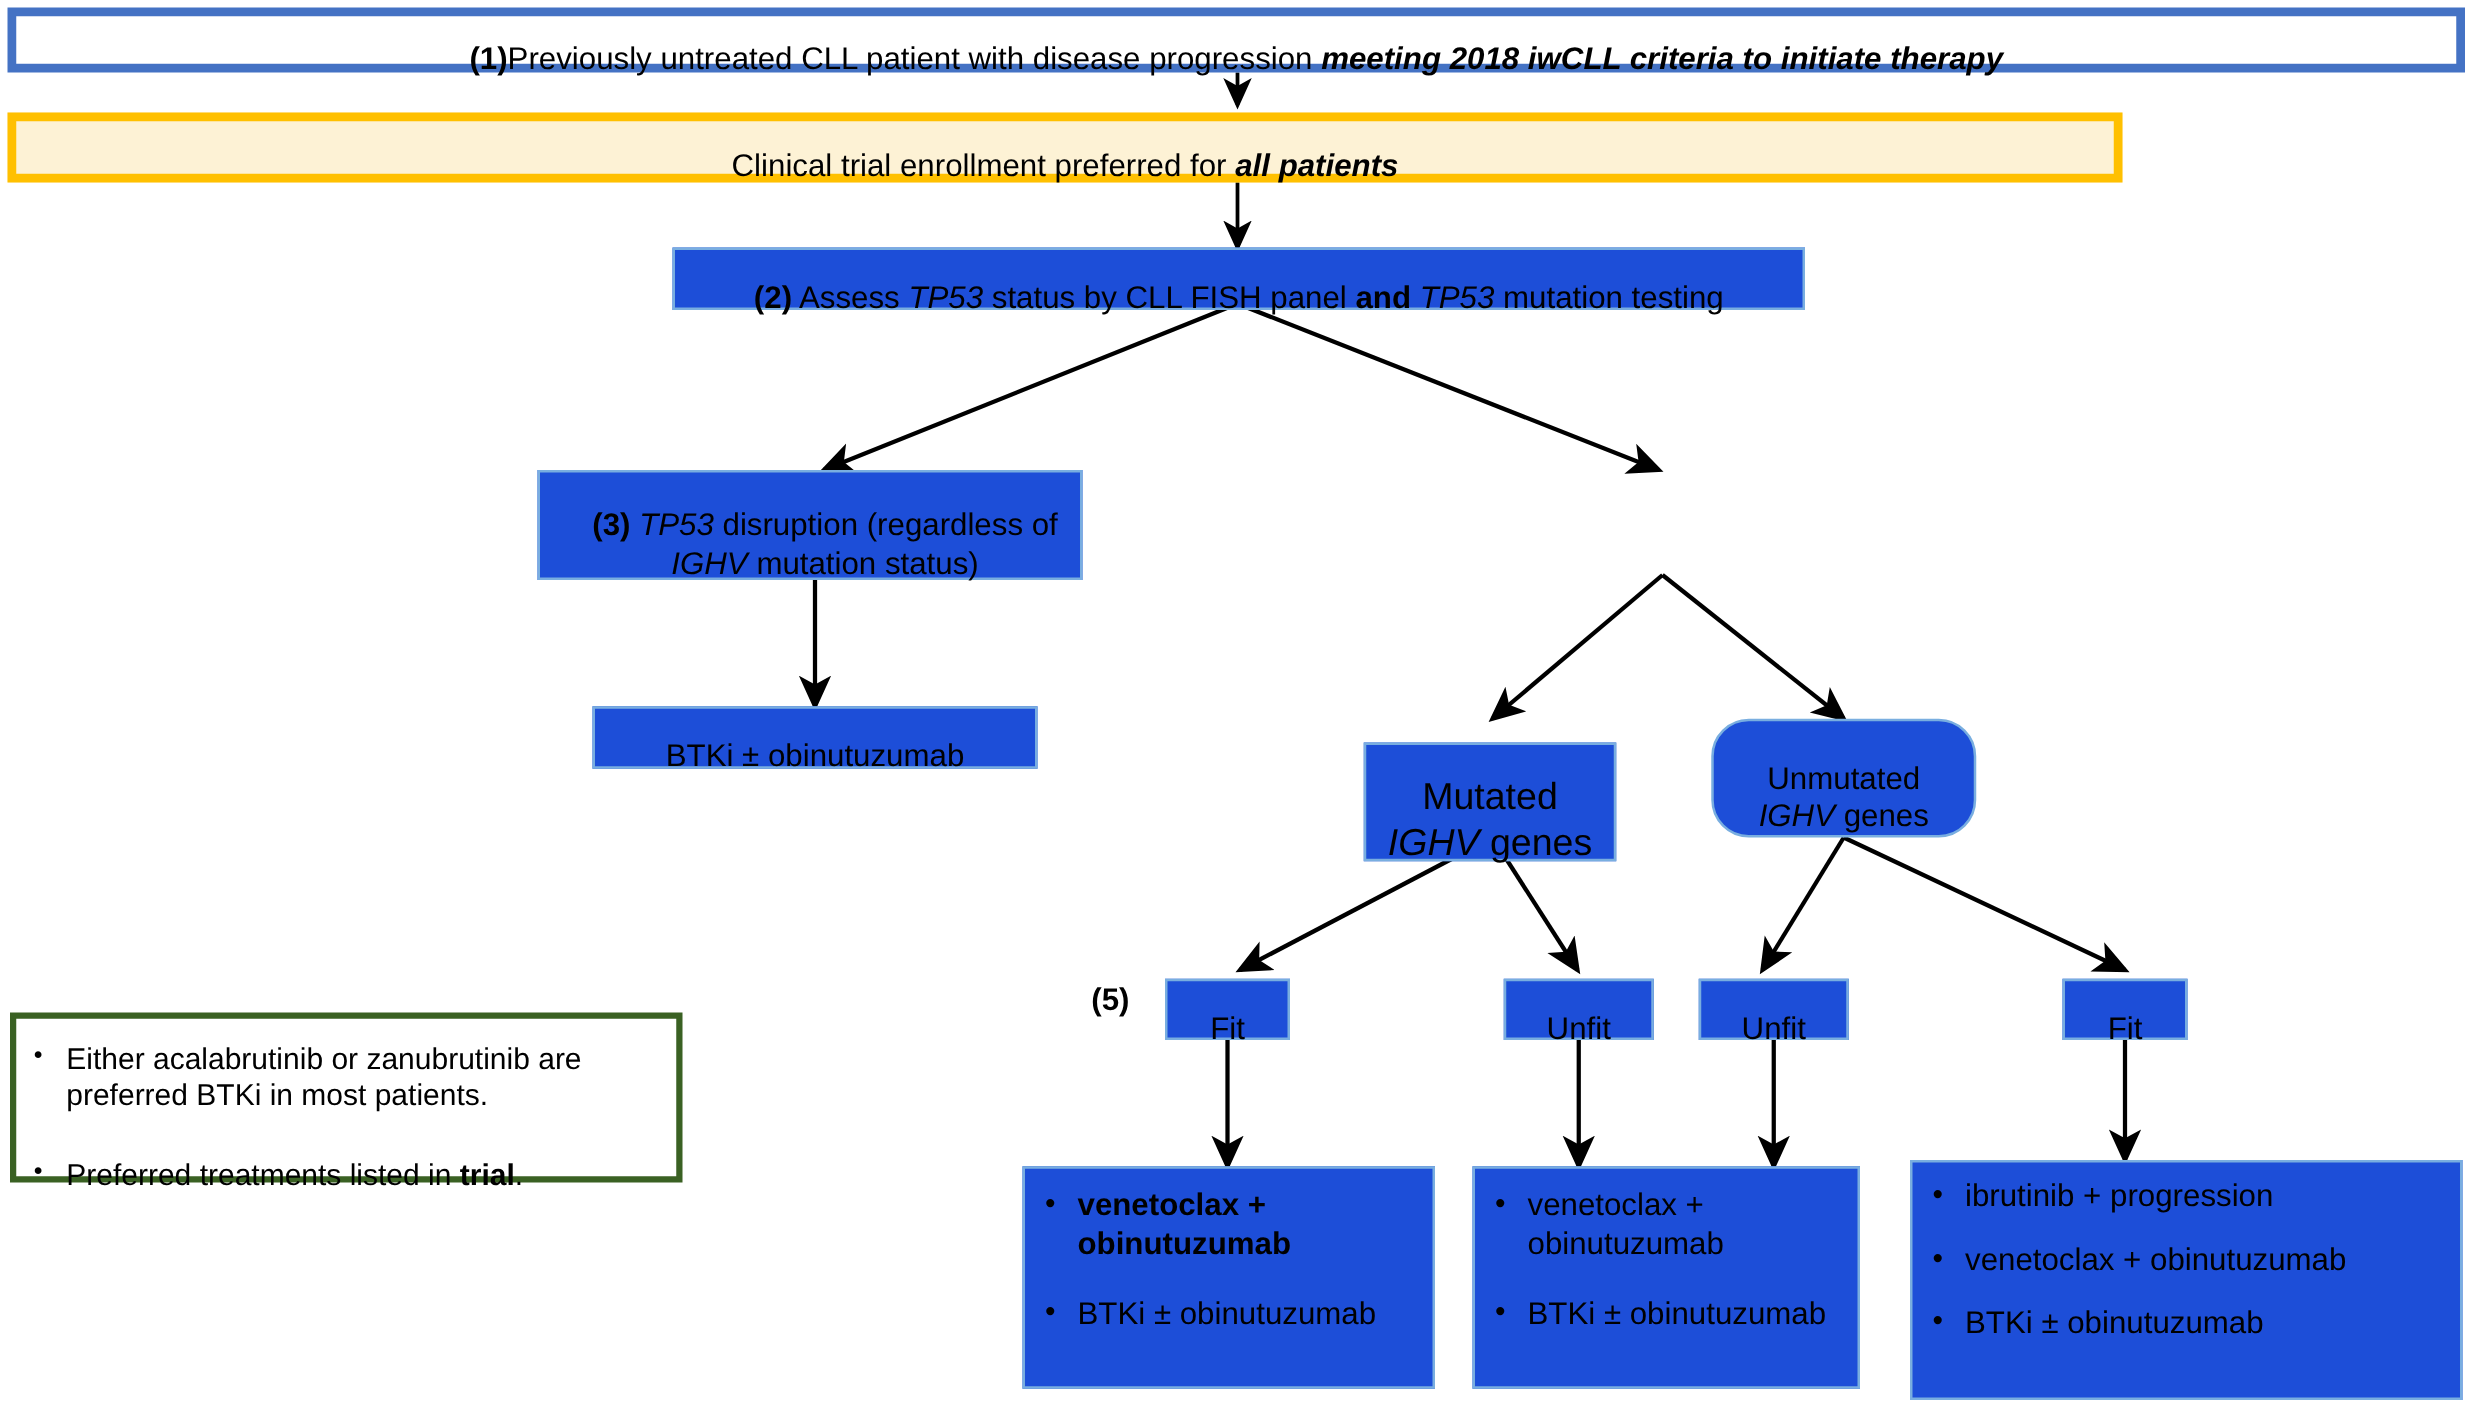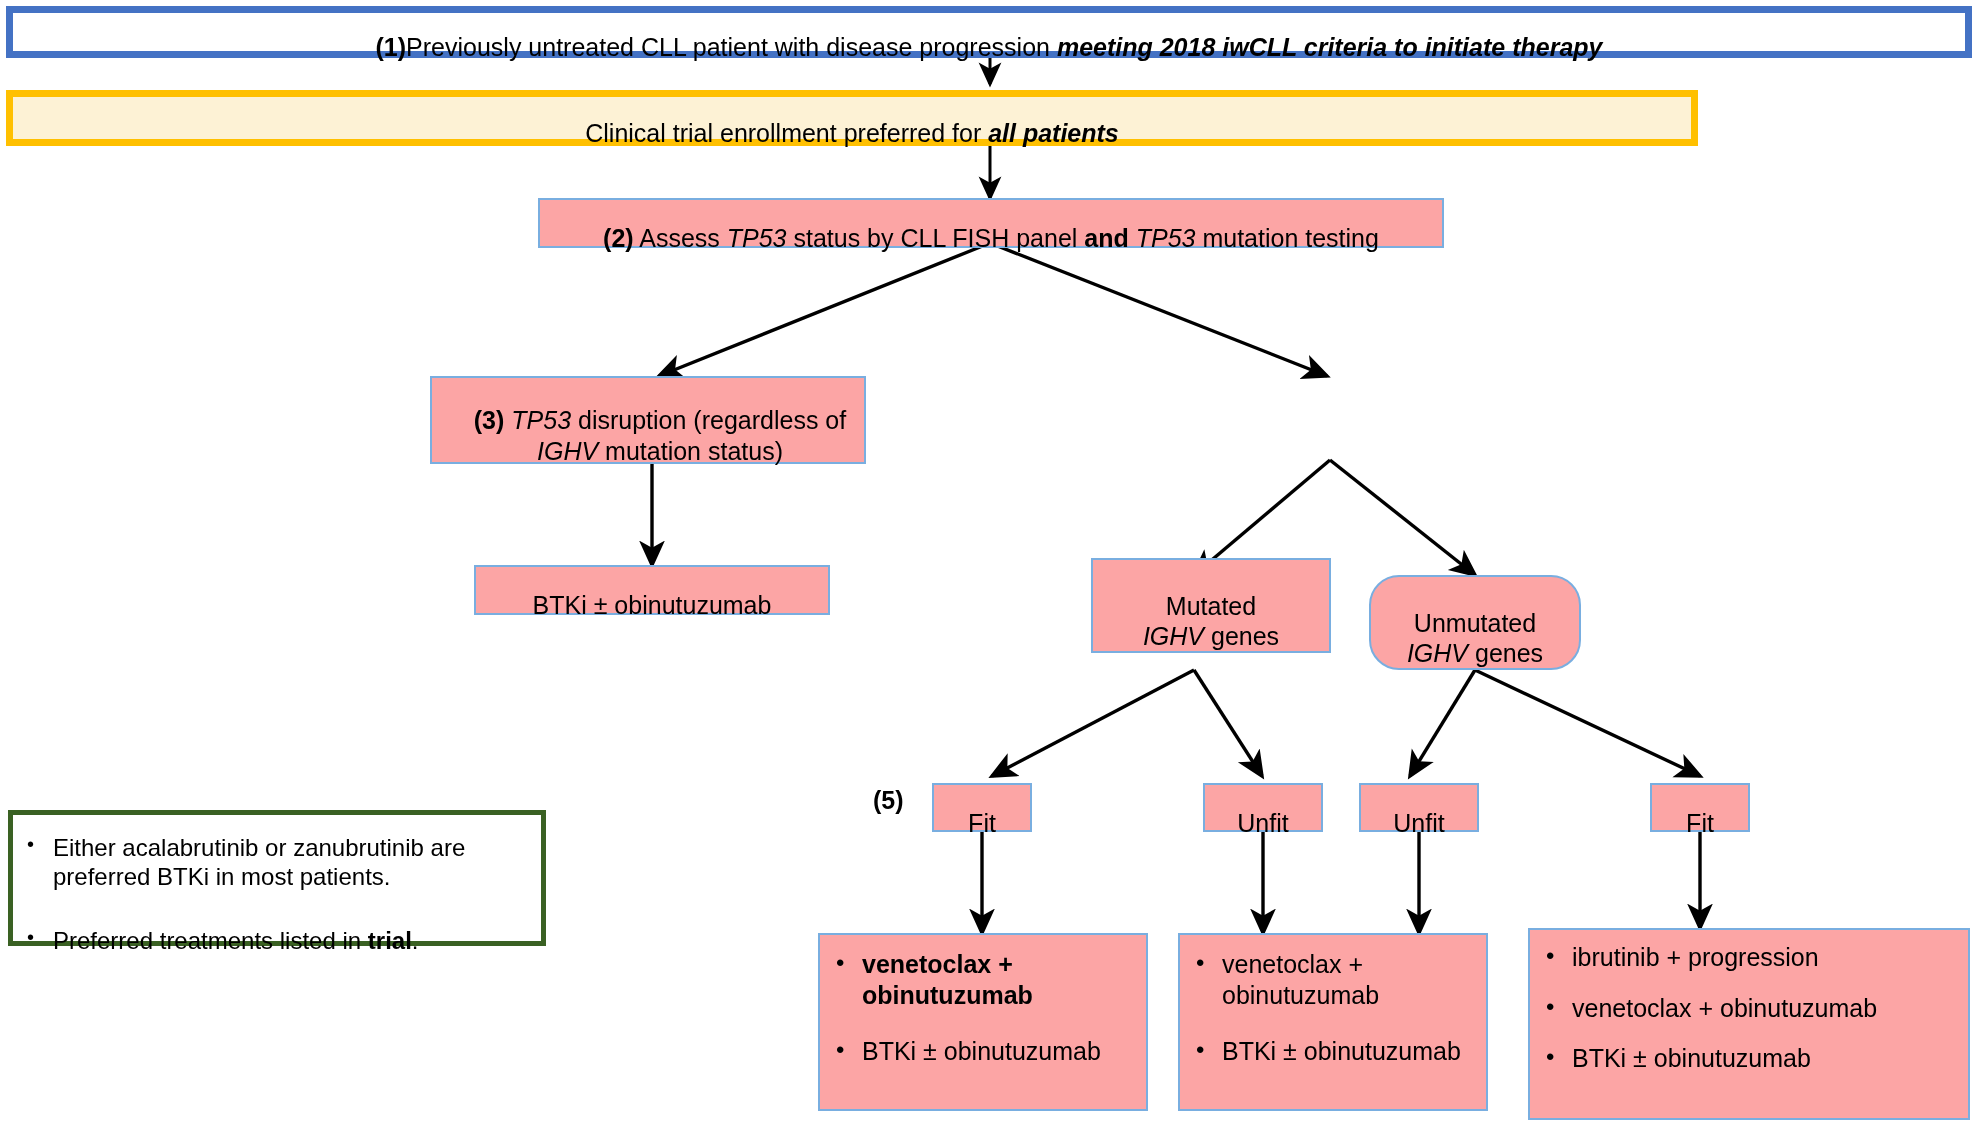--- a/index.html
+++ b/index.html
@@ -37,21 +37,21 @@
   }
   .node.blue-outline {
     background: #ffffff;
     border: 7px solid #4472c4;
   }
   .node.yellow-outline {
     background: #fdf2d5;
     border: 7px solid #ffc000;
   }
   .node.lightblue {
-    background: #fca5a5;
+    background: #1d4ed8;
     border: 2px solid #79aee0;
   }
   .node.legend {
     background: #ffffff;
     border: 5px solid #36621f;
     border-color: #3a6123;
     display: block;
     text-align: left;
   }
   .node .inner {
@@ -158,21 +158,21 @@
     <div class="inner">
       <strong class="bold">(3)</strong><em class="gene"> TP53</em><span> disruption (regardless of </span><em class="gene">IGHV</em><span> mutation status)</span>
     </div>
   </div>
 
 
   <div class="node lightblue" style="left:474px; top:565px; width:356px; height:50px; font-size:25px;">
     <div class="inner">BTKi ± obinutuzumab</div>
   </div>
 
-  <div class="node lightblue" style="left:1091px; top:558px; width:240px; height:95px; font-size:25px;">
+  <div class="node lightblue" style="left:1091px; top:594px; width:202px; height:95px; font-size:30px;">
     <div class="inner">
       <span>Mutated</span><br>
       <em class="gene">IGHV</em><span> genes</span>
     </div>
   </div>
 
   <div class="node lightblue" style="left:1369px; top:575px; width:212px; height:95px; font-size:25px;border-radius:30px;">
     <div class="inner">
       <span>Unmutated</span><br>
       <em class="gene">IGHV</em><span> genes</span>

